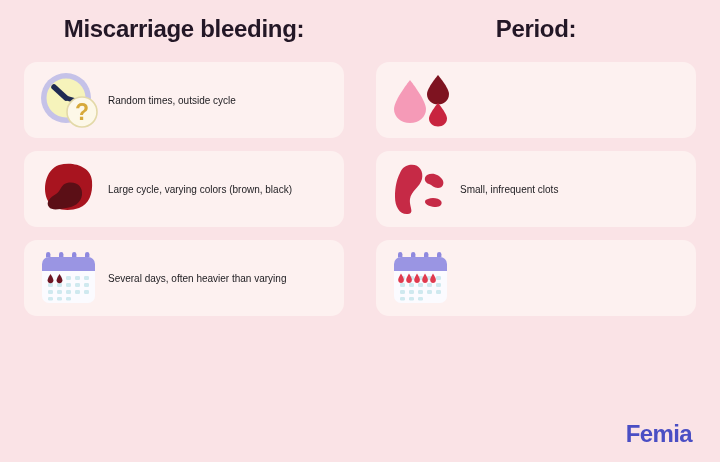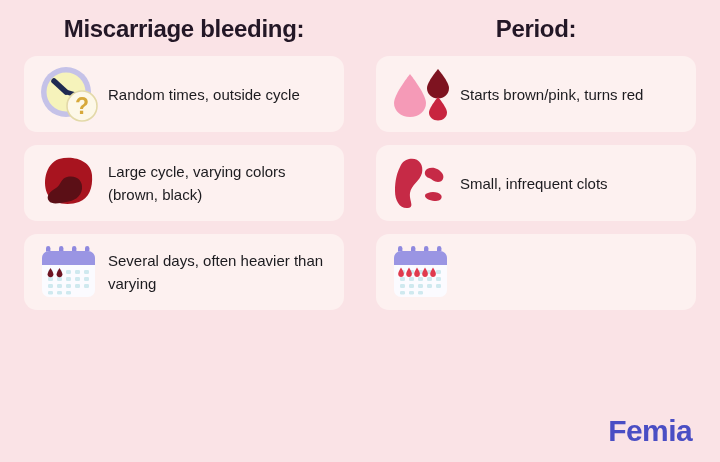--- a/index.html
+++ b/index.html
@@ -37,21 +37,21 @@
     display: flex;
     flex-direction: column;
   }
 
   .col-heading {
     font-size: 24px;
     font-weight: bold;
     color: #231726;
     text-align: center;
     letter-spacing: -0.3px;
-    margin: 16px 0 14px 0;
+    margin: 16px 0 20px 0;
     line-height: 1.1;
     white-space: nowrap;
   }
 
   .cards {
     display: flex;
     flex-direction: column;
     gap: 13px;
   }
 
@@ -73,33 +73,33 @@
     display: flex;
     align-items: center;
     justify-content: center;
   }
 
   .card-icon svg {
     display: block;
   }
 
   .card-text {
-    font-size: 15px;
+    font-size: 10px;
     line-height: 1.55;
     color: #1c1b1f;
     font-weight: 500;
     padding-left: 2px;
     padding-right: 4px;
   }
 
   .logo {
     position: absolute;
     right: 28px;
     bottom: 16px;
-    font-size: 30px;
+    font-size: 24px;
     font-weight: bold;
     color: #4a4ec4;
     letter-spacing: -0.6px;
     line-height: 1;
   }
 </style>
 </head>
 <body>
 
 <div class="infographic">
@@ -180,21 +180,20 @@
 
 
         <div class="card">
           <div class="card-icon">
             <svg width="62" height="56" viewBox="0 0 62 56">
               <path d="M19 8 C19 8 3 28 3 37 C3 45 10 51 19 51 C28 51 35 45 35 37 C35 28 19 8 19 8 Z" fill="#f59ab7"></path>
               <path d="M47 3 C47 3 36 16 36 22 C36 28 40.8 32.5 47 32.5 C53.2 32.5 58 28 58 22 C58 16 47 3 47 3 Z" fill="#7e1320"></path>
               <path d="M47 31 C47 31 38 41.5 38 46.5 C38 51 42 54.5 47 54.5 C52 54.5 56 51 56 46.5 C56 41.5 47 31 47 31 Z" fill="#c8243f"></path>
             </svg>
           </div>
-          <div class="card-text">Starts brown/pink, turns red</div>
         </div>
 
         <div class="card">
           <div class="card-icon">
             <svg width="62" height="56" viewBox="0 0 62 56">
               <path d="M18 4 C27 2 33 9 31 18 C29 26 20 30 19 38 C18 46 24 52 17 53 C9 54 4 46 4 36 C4 25 6 18 9 12 C11 7 14 5 18 4 Z" fill="#c62a46"></path>
               <path d="M36 14 C42 11 48 14 51 18 C54 22 52 27 47 27 C43 27 41 24 38 23 C34 22 32 17 36 14 Z" fill="#c62a46"></path>
               <path d="M37 38 C41 36 48 37 50 40 C52 43 49 46 45 46 C41 46 34 44 34 41 C34 39 35 38.6 37 38 Z" fill="#c62a46"></path>
             </svg>
           </div>

